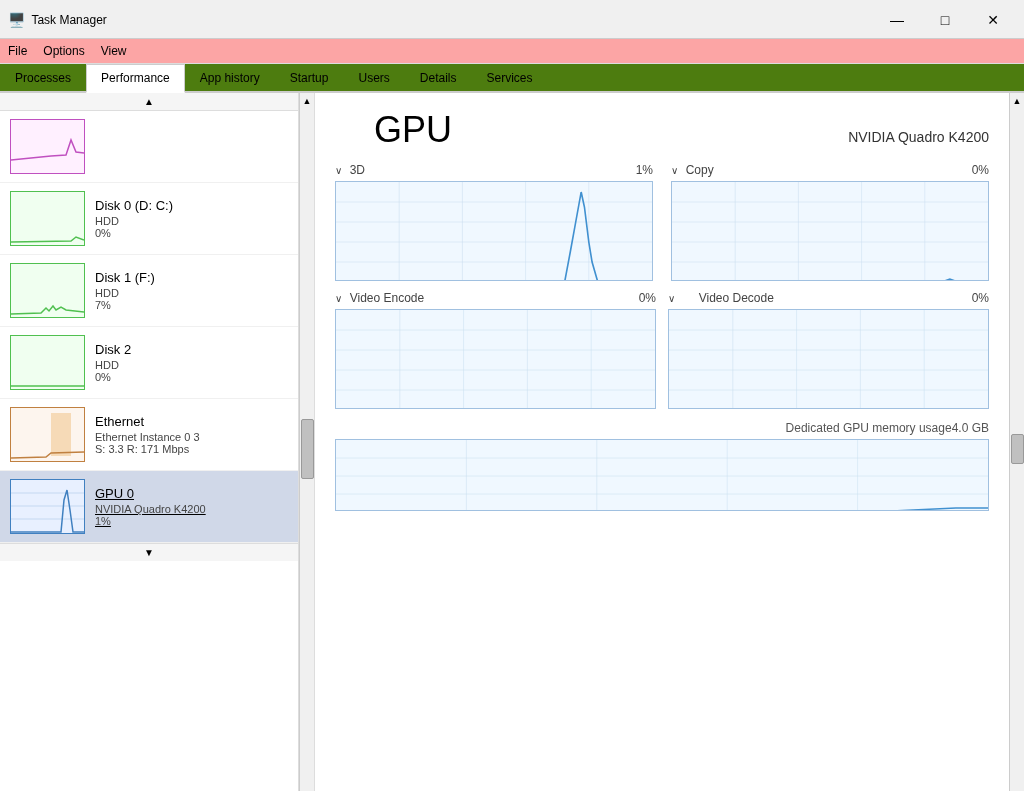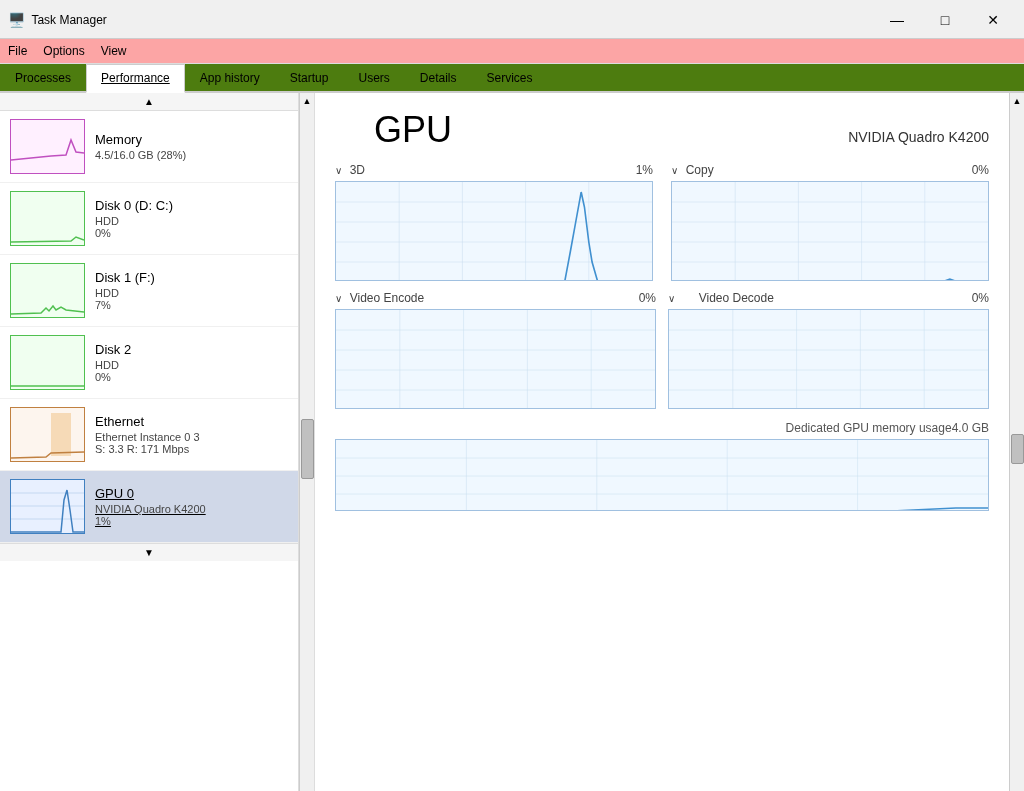--- a/index.html
+++ b/index.html
@@ -14,21 +14,21 @@
     .title-bar-controls { display: flex; gap: 2px; }
     .title-bar-btn { width: 46px; height: 28px; border: none; background: transparent; font-size: 14px; cursor: pointer; display: flex; align-items: center; justify-content: center; }
 
     
     .menu-bar { display: flex; gap: 0; padding: 2px 0; background: #fca5a5; border-bottom: 1px solid #ddd; }
     .menu-item { padding: 3px 8px; cursor: pointer; font-size: 12px; }
 
     
     .tab-bar { display: flex; background: #4d7c0f; border-bottom: 2px solid #ccc; padding: 0; }
     .tab { padding: 6px 14px; cursor: pointer; font-size: 12px; border: 1px solid transparent; border-bottom: none; margin-bottom: -2px; }
-    .tab.active { background: white; border: 1px solid #ccc; border-bottom: 2px solid white; font-weight: 500; text-decoration: underline; }
+    .tab.active { background: white; border: 1px solid #ccc; border-bottom: 2px solid white; font-weight: 500; }
 
     
     .main { display: flex; height: calc(791px - 80px); background: white; }
 
     
     .sidebar { width: 315px; border-right: 1px solid #ddd; overflow-y: auto; background: white; }
     .sidebar-item { display: flex; align-items: center; padding: 8px 10px; cursor: pointer; gap: 10px; border-bottom: 1px solid #f0f0f0; }
     .sidebar-item.active { background: #d0d8e8; text-decoration: underline; }
     .sidebar-thumb { width: 75px; height: 55px; border: 1px solid; flex-shrink: 0; position: relative; overflow: hidden; }
     .sidebar-info { flex: 1; }
@@ -92,24 +92,20 @@
       <div style="display:flex; align-items:center; justify-content:center; height:18px; background:#f5f5f5; border-bottom:1px solid #ddd; cursor:pointer;">
         <span style="font-size:10px;">▲</span>
       </div>
 
       <div class="sidebar-item">
         <div class="sidebar-thumb thumb-memory">
           <svg width="73" height="53" viewBox="0 0 73 53">
             <rect width="73" height="53" fill="#fff0ff"></rect>
             <polyline points="0,40 20,38 40,36 55,35 60,20 65,32 73,33" stroke="#c050c0" stroke-width="1.5" fill="none"></polyline>
           </svg>
-        </div>
-        <div class="sidebar-info">
-          <div class="sidebar-name">Memory</div>
-          <div class="sidebar-sub">4.5/16.0 GB (28%)</div>
         </div>
       </div>
 
       <div class="sidebar-item">
         <div class="sidebar-thumb thumb-disk0">
           <svg width="73" height="53" viewBox="0 0 73 53">
             <rect width="73" height="53" fill="#f0fff0"></rect>
             <polyline points="0,50 60,49 65,45 73,48" stroke="#50c050" stroke-width="1.5" fill="none"></polyline>
           </svg>
         </div>

